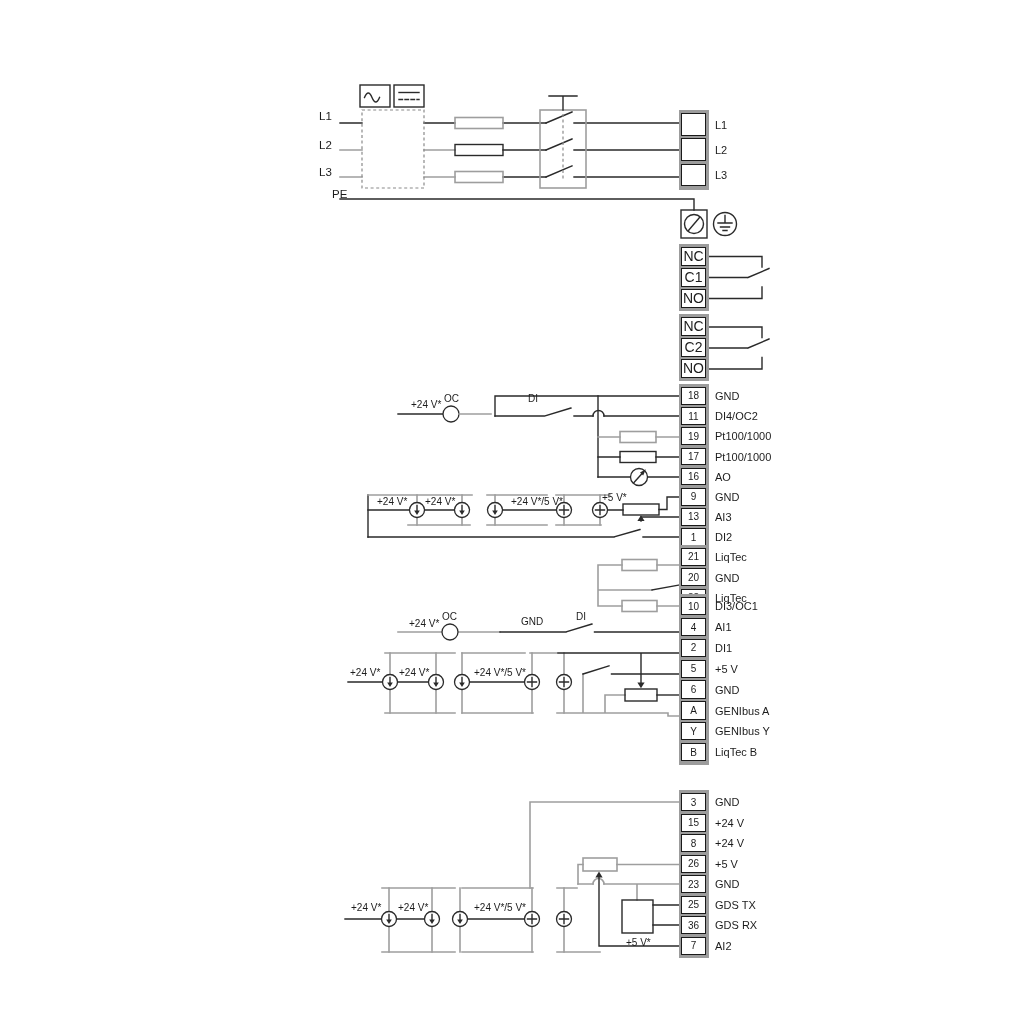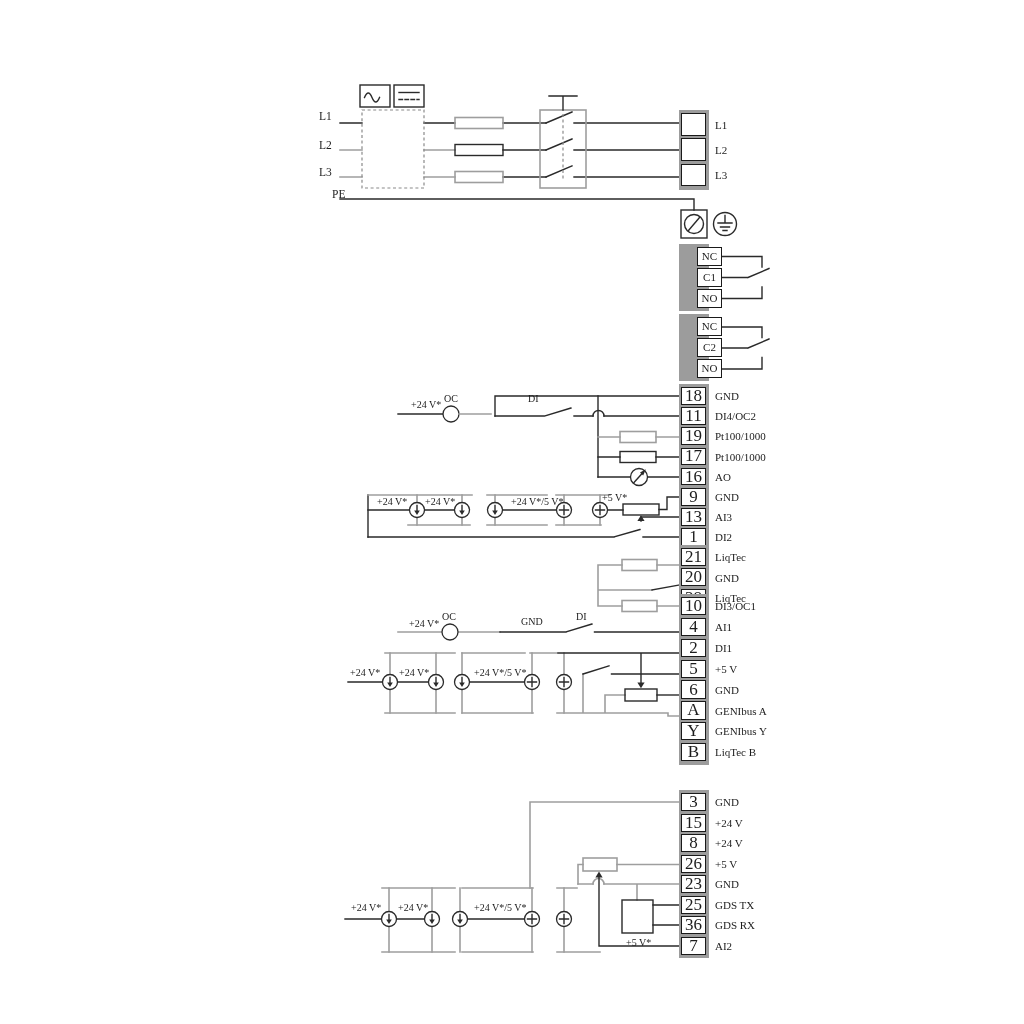--- a/index.html
+++ b/index.html
@@ -1,32 +1,32 @@
 <!DOCTYPE html>
 <html><head>
 <meta charset="utf-8">
 <style>
   html,body{margin:0;padding:0;background:#fff;}
   .stage{position:relative;width:1024px;height:1024px;background:#ffffff;overflow:hidden;
-         font-family:Liberation Serif, serif;color:#1c1c1c;}
+         font-family:Liberation Sans, sans-serif;color:#1c1c1c;}
   svg.wires{position:absolute;left:0;top:0;z-index:1;}
   .k{stroke:#2a2a2a;stroke-width:1.4;fill:none;stroke-linecap:square;}
   .g{stroke:#9e9e9e;stroke-width:1.6;fill:none;stroke-linecap:square;}
   .gd{stroke:#8a8a8a;stroke-width:1.2;fill:none;stroke-dasharray:3 2.6;}
   .fk{fill:#2a2a2a;stroke:none;}
   .cw{fill:#fff;stroke:#2a2a2a;stroke-width:1.3;}
   .plbl{position:absolute;font-size:11.5px;z-index:3;white-space:nowrap;}
   .ann{position:absolute;font-size:10px;z-index:3;white-space:nowrap;}
   .tgroup{position:absolute;left:680px;z-index:2;width:140px;}
   .strip{position:absolute;left:-1px;top:-2px;width:30px;height:calc(100% + 4px);background:#9c9c9c;z-index:0;}
   .trow{position:relative;height:var(--rh);z-index:1;}
   .tnum{position:absolute;left:1px;top:1px;bottom:1.5px;width:25px;background:#fff;
         border:1.4px solid #1a1a1a;display:flex;align-items:center;justify-content:center;
-        font-size:17px;box-sizing:border-box;}
-  .tnum.relay{font-size:11px;margin-left:16px;}
+        font-size:10px;box-sizing:border-box;}
+  .tnum.relay{font-size:14px;}
   .tlbl{position:absolute;left:35px;top:50%;transform:translateY(-50%);font-size:11px;white-space:nowrap;}
 </style>
 </head>
 <body>
 
 <div class="stage">
 
 <svg class="wires" width="1024" height="1024" viewBox="0 0 1024 1024">
 
   <g>

